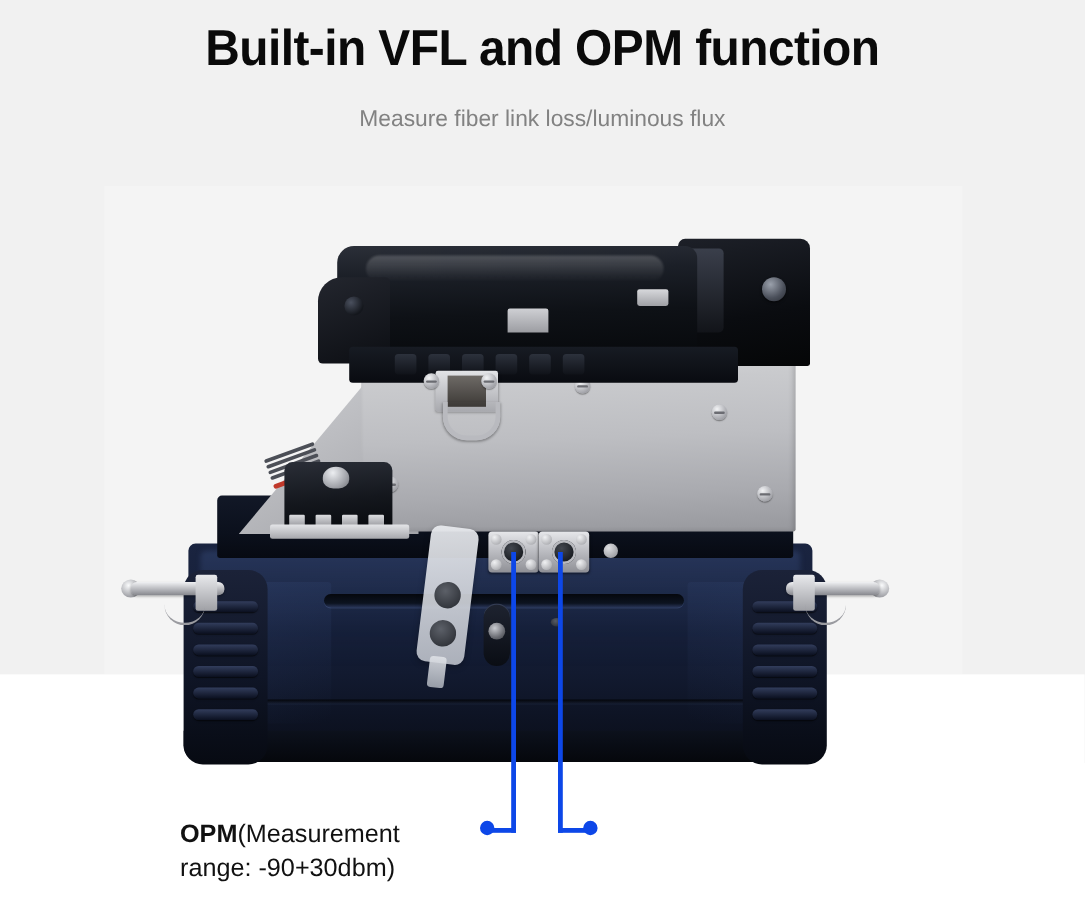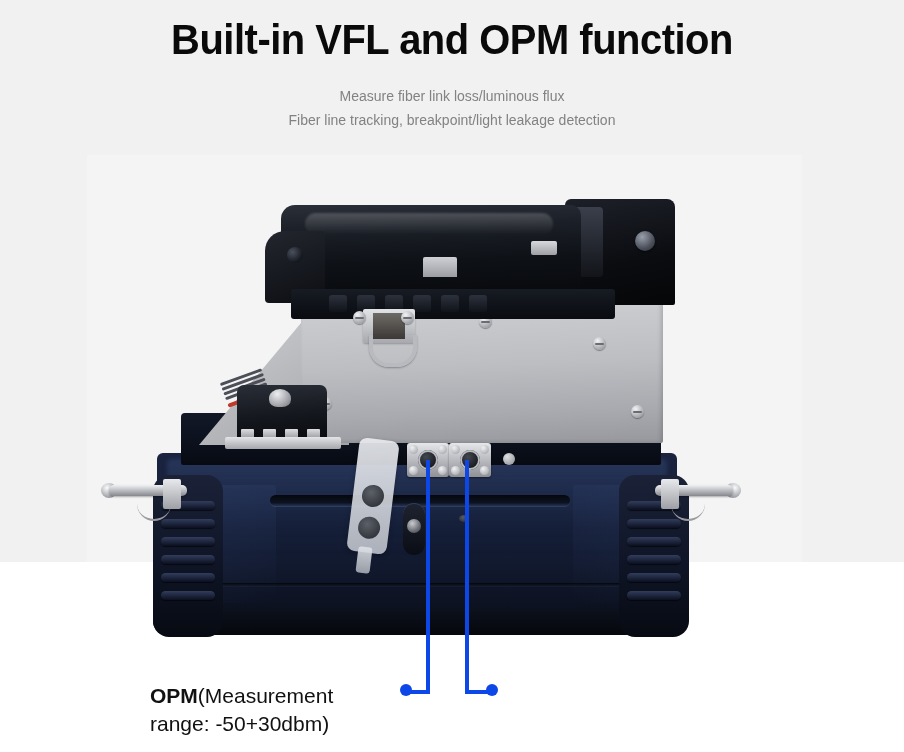--- a/index.html
+++ b/index.html
@@ -19,21 +19,21 @@
   
   .title{
     position:absolute;left:0;top:16px;width:904px;text-align:center;
     font-size:42px;font-weight:bold;color:#0a0a0a;
     letter-spacing:-0.5px;line-height:1.15;
     font-family:"Liberation Sans", sans-serif;
     transform:scaleX(0.95);transform-origin:center top;
   }
   .sub{
     position:absolute;left:0;width:904px;text-align:center;
-    font-size:14px;color:#828282;line-height:1.45;
+    font-size:19px;color:#828282;line-height:1.45;
     font-family:"Liberation Sans", sans-serif;
   }
   .sub1{top:86px;}
   .sub2{top:110px;}
 
   
   #machine{position:absolute;left:95px;top:185px;width:720px;height:460px;}
 
   .pc{position:absolute;}
 
@@ -291,21 +291,20 @@
 <body>
 
 <div id="stage">
 
   <div class="bg-base"></div>
   <div class="bg-panel"></div>
   <div class="bg-white"></div>
 
   <div class="title">Built-in VFL and OPM function</div>
   <div class="sub sub1">Measure fiber link loss/luminous flux</div>
-  <div class="sub sub2">Fiber line tracking, breakpoint/light leakage detection</div>
 
   <div id="machine">
 
     <div class="pc body-lower"></div>
     <div class="pc body-lower-sheen"></div>
     <div class="pc panel-rect"></div>
     <div class="pc panel-rect2"></div>
     <div class="pc body-slot"></div>
     <div class="pc body-seam"></div>
     <div class="pc body-foot"></div>
@@ -427,17 +426,17 @@
     <div class="lead v-line" style="left:426px;top:460px;height:234px"></div>
     <div class="lead h-line" style="left:406px;top:690px;width:24px"></div>
     <div class="dot" style="left:400px;top:684px"></div>
 
     <div class="lead v-line" style="left:465px;top:460px;height:234px"></div>
     <div class="lead h-line" style="left:465px;top:690px;width:26px"></div>
     <div class="dot" style="left:486px;top:684px"></div>
   </div>
 
   <div class="label" id="lbl-opm">
-    <b>OPM</b><span>(Measurement range: -50+30dbm)</span>
+    <b>OPM</b><span>(Measurement range: -90+30dbm)</span>
   </div>
 
 
 </div>
 
 </body></html>

